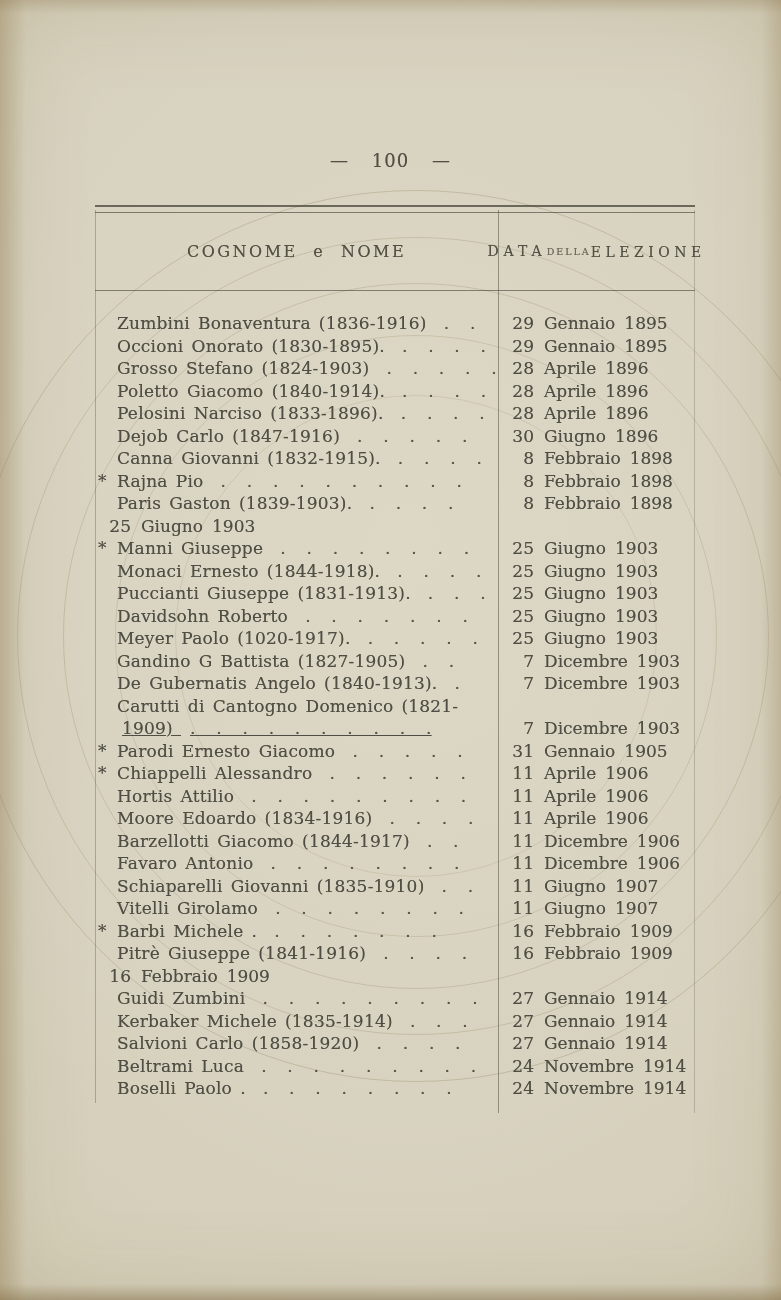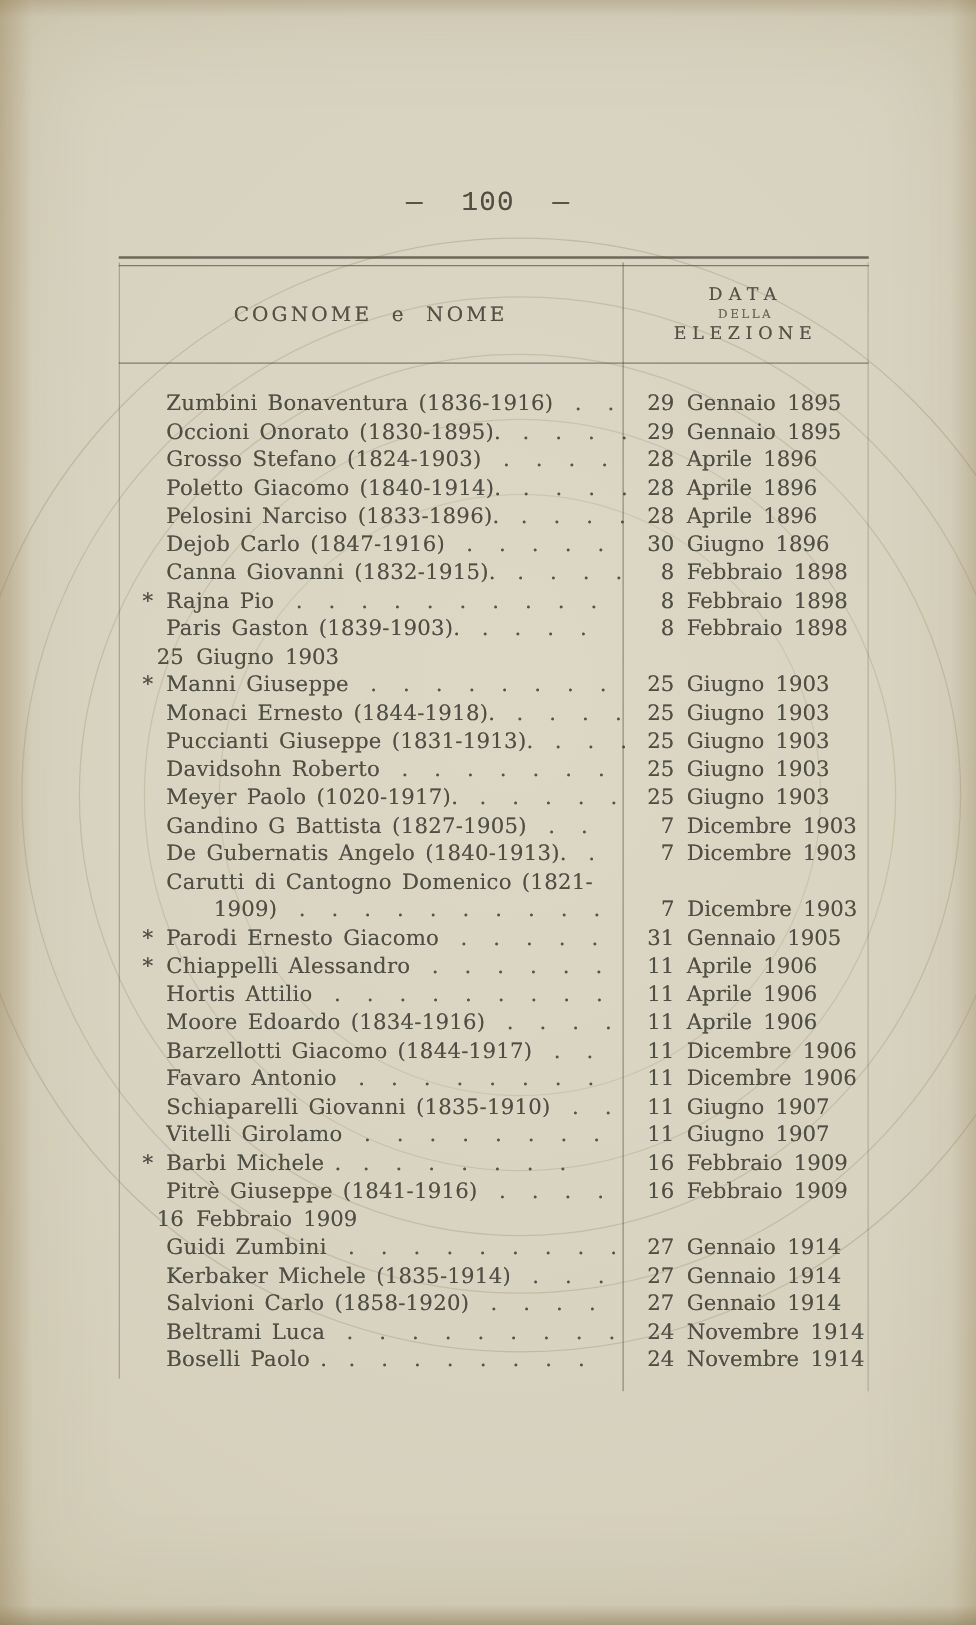--- a/index.html
+++ b/index.html
@@ -25,53 +25,52 @@
     pointer-events:none;
   }
   .ring.r1{left:-30px; top:190px; width:890px; height:890px; border-color:rgba(148,136,102,.34);}
   .ring.r2{left:17px;  top:237px; width:796px; height:796px; border-color:rgba(148,136,102,.30);}
   .ring.r3{left:63px;  top:283px; width:704px; height:704px; border-color:rgba(148,136,102,.30);}
   .ring.r4{left:115px; top:335px; width:600px; height:600px; border-color:rgba(148,136,102,.26);}
   .ring.r5{left:175px; top:395px; width:480px; height:480px; border-color:rgba(148,136,102,.22);}
 
   .page-number{
     position:absolute;top:150px;left:0;width:100%;
-    text-align:center;font-size:22px;letter-spacing:1px;word-spacing:16px;
+    text-align:center;font-size:18px;letter-spacing:1px;word-spacing:16px;
     color:#514f44;
-    font-family:Liberation Mono, monospace;
   }
 
   .ptable{position:absolute;left:95px;top:205px;width:600px;}
   .top-rule{
     height:5px;
     border-top:2px solid rgba(66,64,53,.72);
     border-bottom:1px solid rgba(66,64,53,.62);
   }
   .thead{display:flex;height:77px;}
   .th-left{
     width:403px;display:flex;align-items:center;justify-content:center;
     font-size:16px;letter-spacing:2.5px;word-spacing:8px;color:#535146;
   }
   .th-right{
-    width:197px;display:flex;flex-direction:column;align-items:center;justify-content:center;
+    width:197px;display:flex;flex-direction:row;align-items:center;justify-content:center;
     color:#535146;
   }
   .th-data{font-size:14px;letter-spacing:5px;line-height:17px;}
   .th-della{font-size:9.5px;letter-spacing:2px;line-height:13px;color:#6b685a;}
   .th-elezione{font-size:14px;letter-spacing:4.5px;line-height:18px;}
   .head-rule{border-top:1px solid rgba(66,64,53,.60);}
 
-  .tbody{padding-top:21px;margin-left:16px;}
+  .tbody{padding-top:21px;}
   .row{display:flex;height:22.5px;line-height:22.5px;font-size:17px;white-space:nowrap;}
   .name-cell{
     width:403px;box-sizing:border-box;padding-left:22px;
     position:relative;overflow:hidden;
     word-spacing:2.5px;letter-spacing:.2px;
   }
-  .row.indent .name-cell{padding-left:60px;}
+  .row.indent .name-cell{padding-left:27px;text-decoration:underline;}
   .star{position:absolute;left:3px;top:0;font-size:17px;}
   .dots{word-spacing:15px;margin-left:9px;color:#55534a;}
   .date-cell{width:197px;box-sizing:border-box;padding-left:6px;display:flex;word-spacing:1px;}
   .day{width:30px;text-align:right;margin-right:10px;}
   .month{margin-right:9px;}
 
   .v-divider{position:absolute;left:403px;top:5px;height:903px;width:1px;background:rgba(66,64,53,.48);}
   .edge-l{position:absolute;left:0;top:5px;height:893px;width:1px;background:rgba(66,64,53,.32);}
   .edge-r{position:absolute;right:0;top:5px;height:903px;width:1px;background:rgba(66,64,53,.24);}
 

